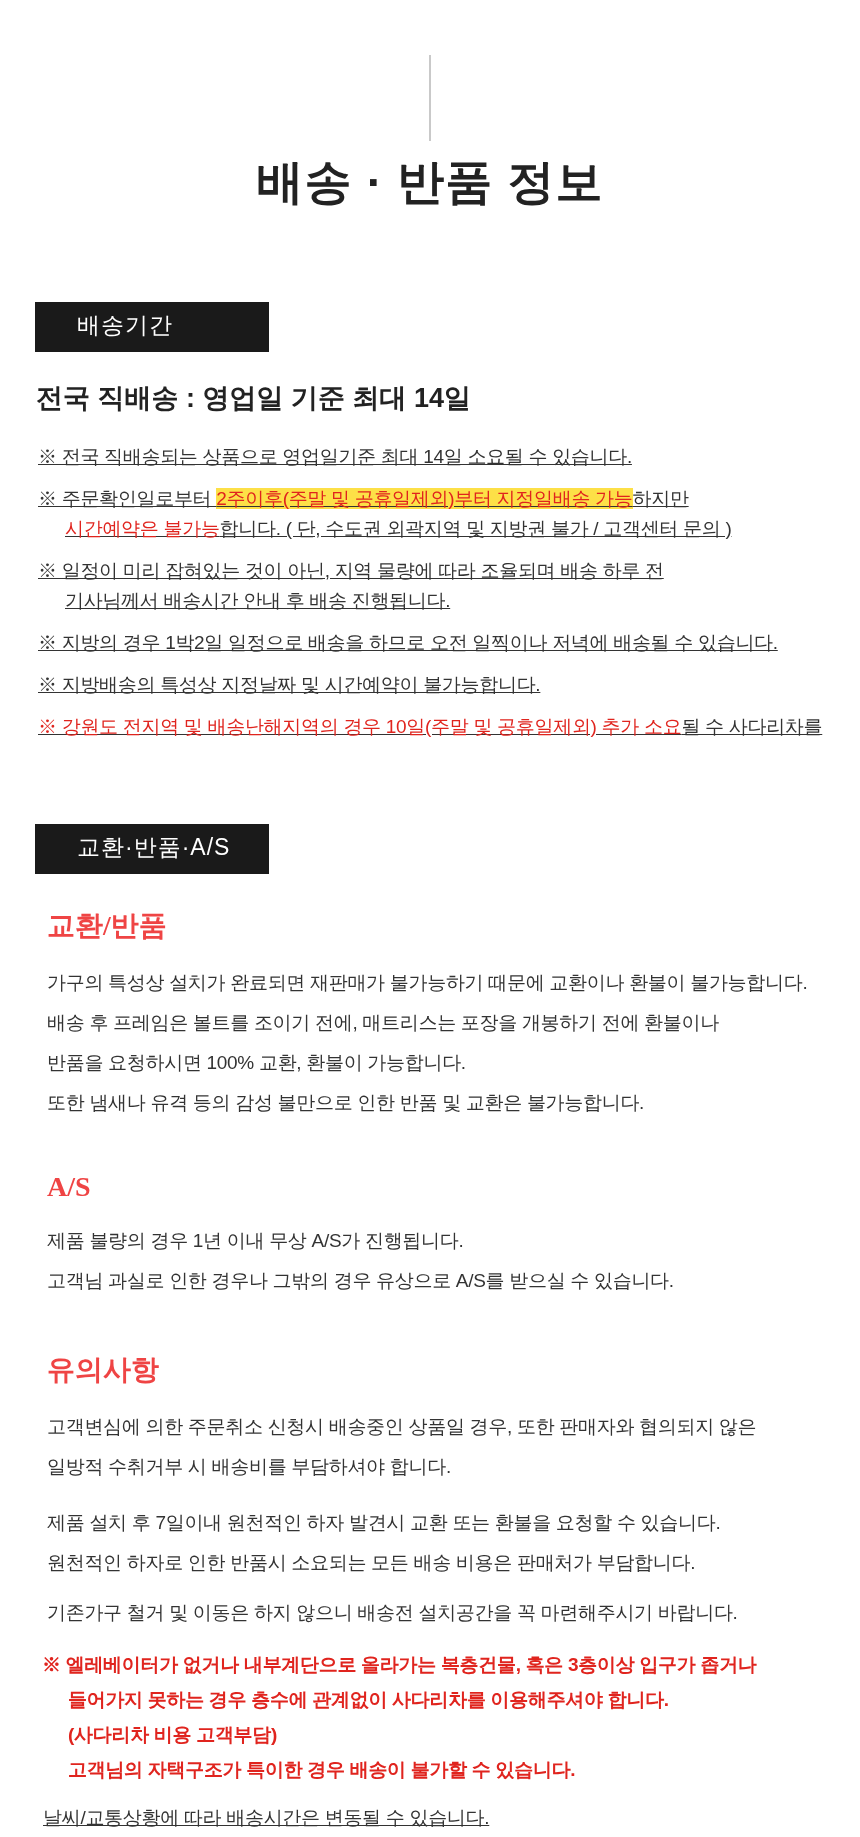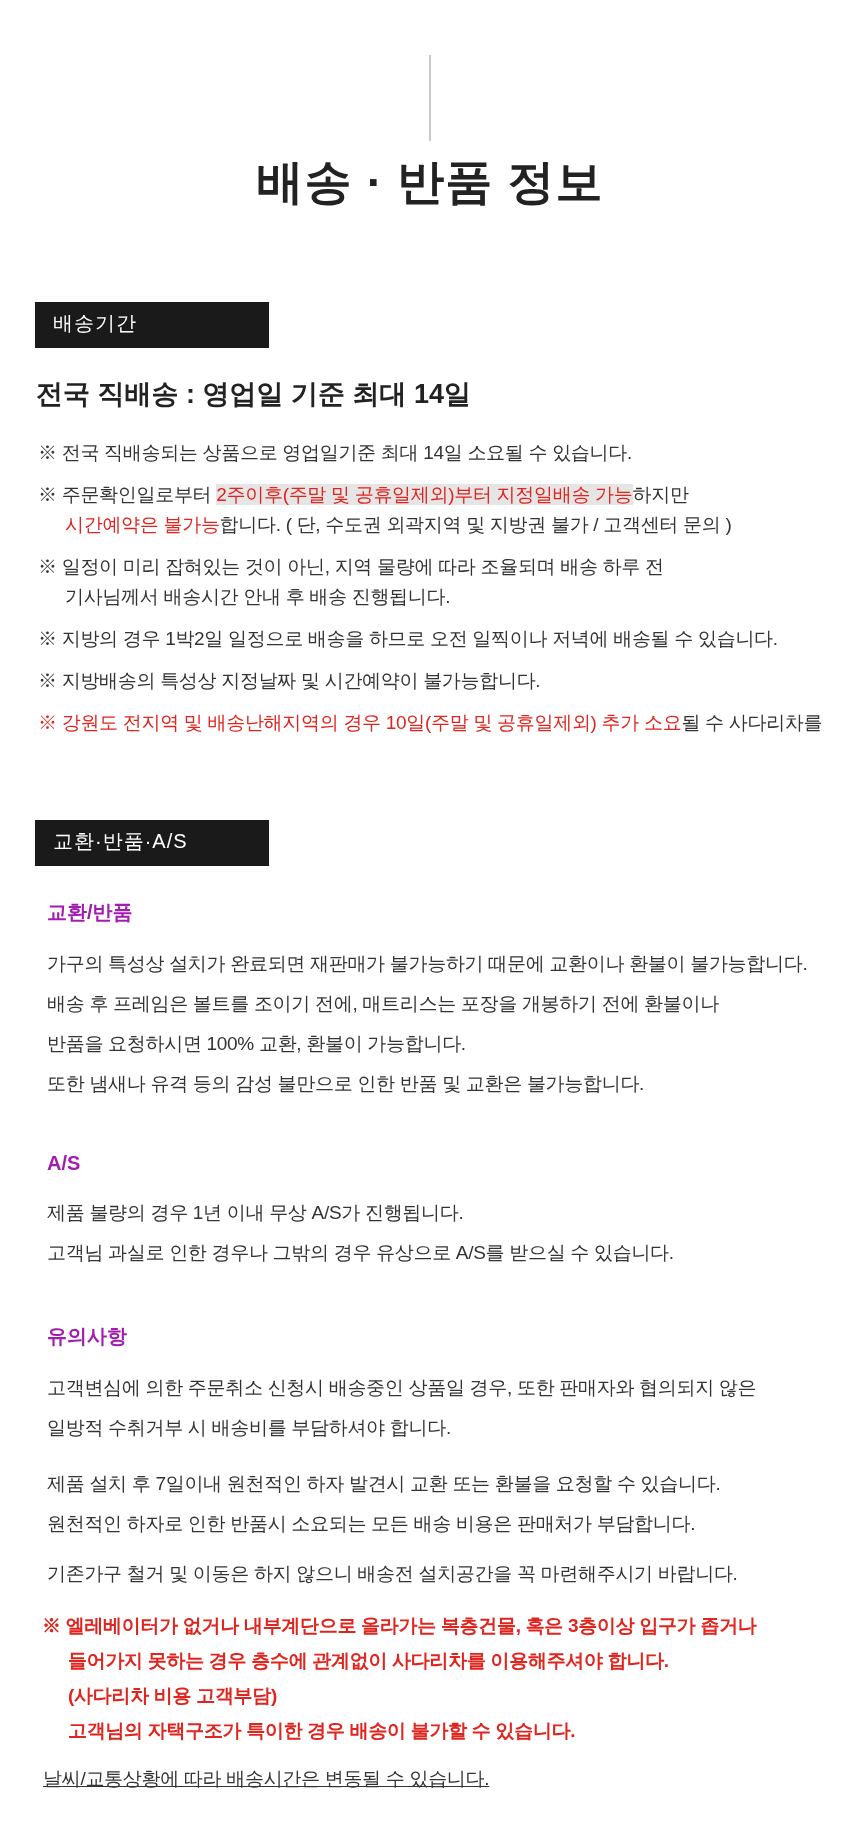--- a/index.html
+++ b/index.html
@@ -9,39 +9,39 @@
   .top-divider { width:2px; height:86px; background:#c9c9c9; margin:55px auto 0; }
 
   .page-title {
     margin:10px 0 0; text-align:center;
     font-size:47px; font-weight:bold; color:#222; letter-spacing:1px; line-height:1.3;
   }
 
   .section-label {
     display:inline-block; box-sizing:border-box; min-width:234px;
     background:#1a1a1a; color:#ffffff;
-    font-size:20px; letter-spacing:1px;
-    padding:8px 14px 11px 18px; margin-left:35px;
+    font-size:23px; letter-spacing:1px;
+    padding:8px 14px 11px 42px; margin-left:35px;
   }
   .label-1 { margin-top:90px; }
   .label-2 { margin-top:70px; }
 
   .subtitle {
     margin:28px 0 0 36px;
     font-size:27px; font-weight:bold; color:#222;
   }
 
   .bullets { list-style:none; margin:26px 0 0; padding:0 0 0 38px; font-size:19px; color:#333; }
-  .bullets li { margin-bottom:12px; line-height:30px; letter-spacing:-0.3px; }
+  .bullets li { margin-bottom:12px; line-height:30px; letter-spacing:-0.3px;text-decoration:underline; }
   .cont { padding-left:27px; }
 
   .red { color:#e0241e; }
-  .hl  { color:#e0241e; background:#e5e5e5; }
+  .hl  { color:#e0241e; background:#fde047; }
 
-  .sub-heading { font-size:20px; font-weight:bold; color:#a21caf; margin:0 0 0 47px; }
+  .sub-heading { font-size:28px; font-weight:bold; color:#ef4444; margin:0 0 0 47px;font-family:Liberation Serif, serif; }
   .h-return { margin-top:33px; }
   .h-as     { margin-top:48px; }
   .h-notice { margin-top:50px; }
 
   .para { margin:18px 0 0 47px; font-size:19px; color:#333; line-height:40px; letter-spacing:-0.3px; }
   .para div { white-space:nowrap; }
   .p-tight  { margin-top:16px; }
   .p-tight2 { margin-top:10px; }
 
   .warning { margin:14px 0 0 42px; font-size:19px; line-height:35px; color:#e0241e; letter-spacing:-0.3px;font-weight:bold; }

